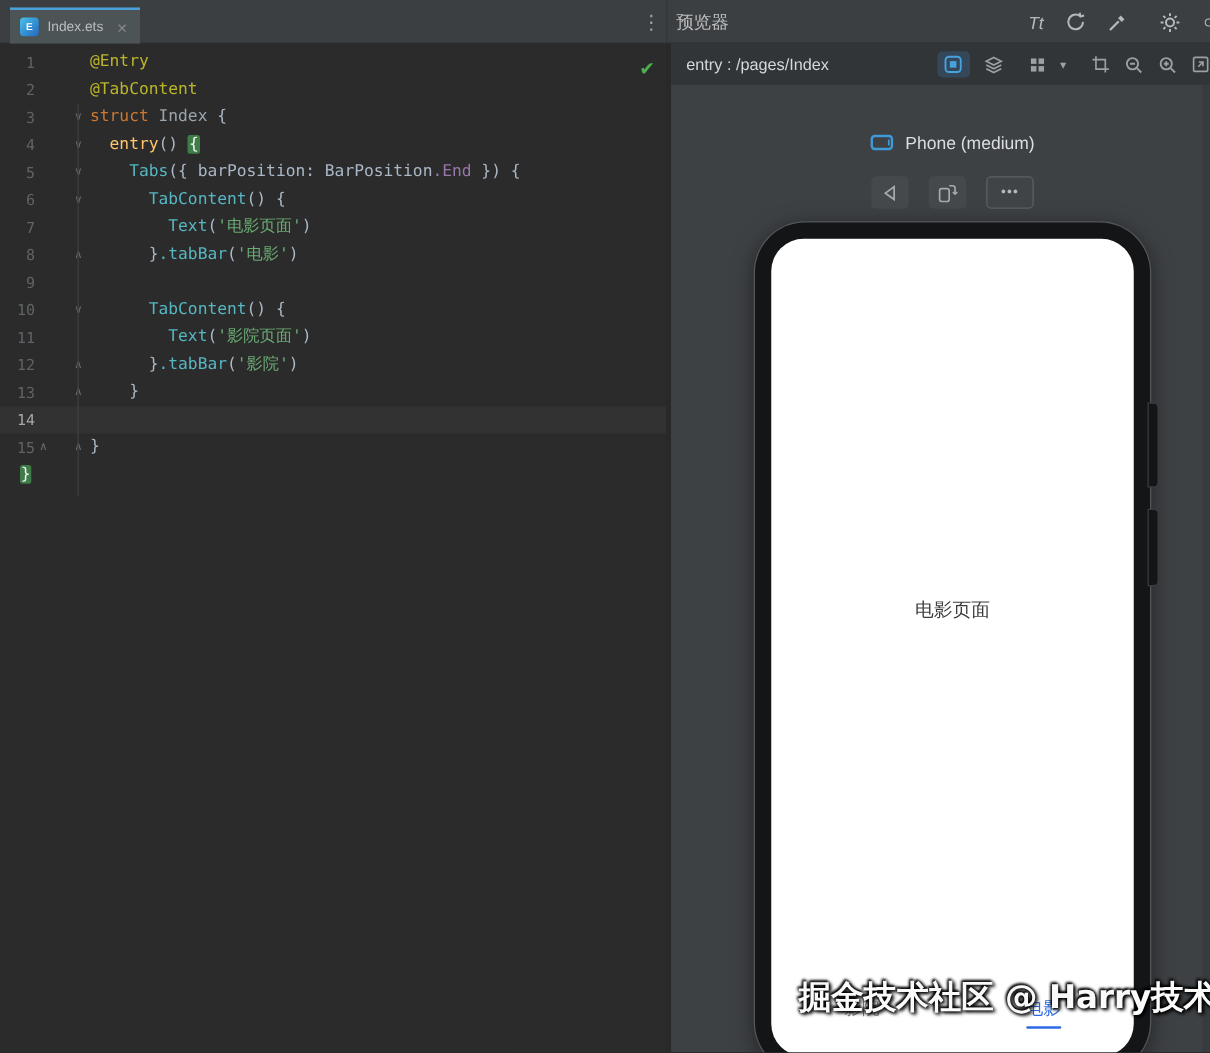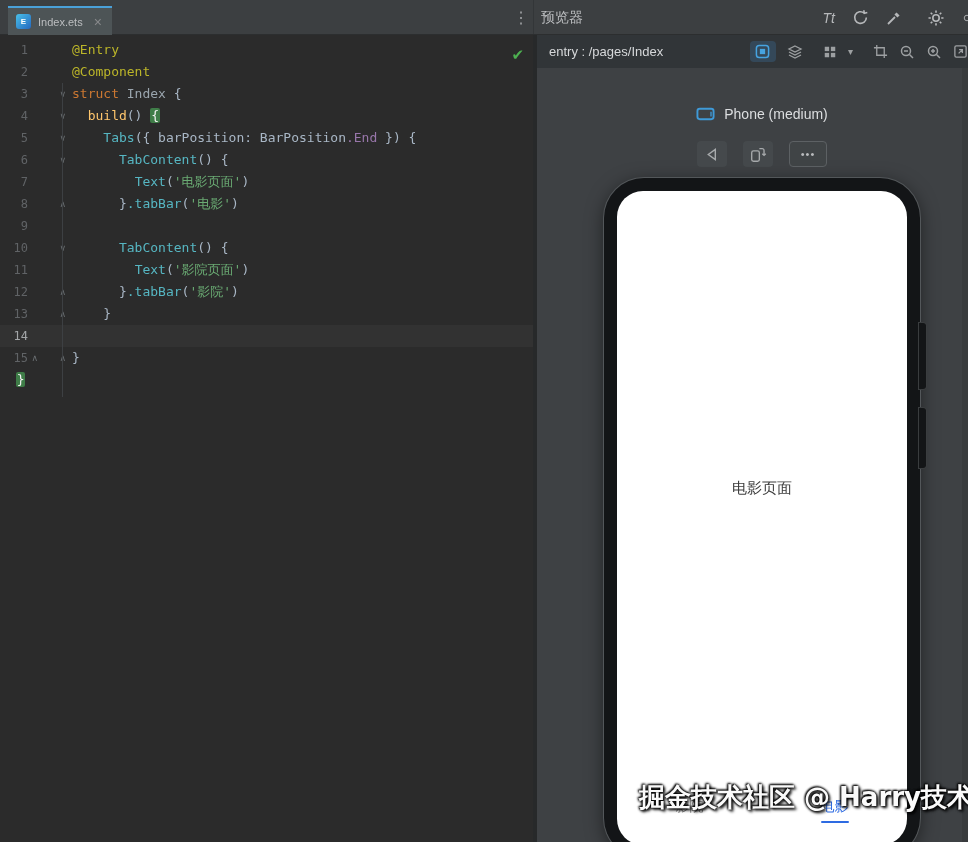--- a/index.html
+++ b/index.html
@@ -153,31 +153,31 @@
     <div class="gutter-line"></div>
     <div id="ed-lines">
         <div class="ed-row">
           <span class="ln">1</span>
           <span class="foldcol"></span>
           <span class="code"><span class="c-ann">@Entry</span></span>
         </div>
         <div class="ed-row">
           <span class="ln">2</span>
           <span class="foldcol"></span>
-          <span class="code"><span class="c-ann">@Component</span></span>
+          <span class="code"><span class="c-ann">@TabContent</span></span>
         </div>
         <div class="ed-row">
           <span class="ln">3</span>
           <span class="foldcol">∨</span>
           <span class="code"><span class="c-kw">struct </span><span class="c-decl">Index </span><span class="c-txt">{</span></span>
         </div>
         <div class="ed-row">
           <span class="ln">4</span>
           <span class="foldcol">∨</span>
-          <span class="code"><span class="c-txt">  </span><span class="c-fn">build</span><span class="c-txt">() </span><span class="c-hl">{</span></span>
+          <span class="code"><span class="c-txt">  </span><span class="c-fn">entry</span><span class="c-txt">() </span><span class="c-hl">{</span></span>
         </div>
         <div class="ed-row">
           <span class="ln">5</span>
           <span class="foldcol">∨</span>
           <span class="code"><span class="c-txt">    </span><span class="c-comp">Tabs</span><span class="c-txt">({ </span><span class="c-txt">barPosition: </span><span class="c-txt">BarPosition</span><span class="c-const">.End</span><span class="c-txt"> }) {</span></span>
         </div>
         <div class="ed-row">
           <span class="ln">6</span>
           <span class="foldcol">∨</span>
           <span class="code"><span class="c-txt">      </span><span class="c-comp">TabContent</span><span class="c-txt">() {</span></span>

